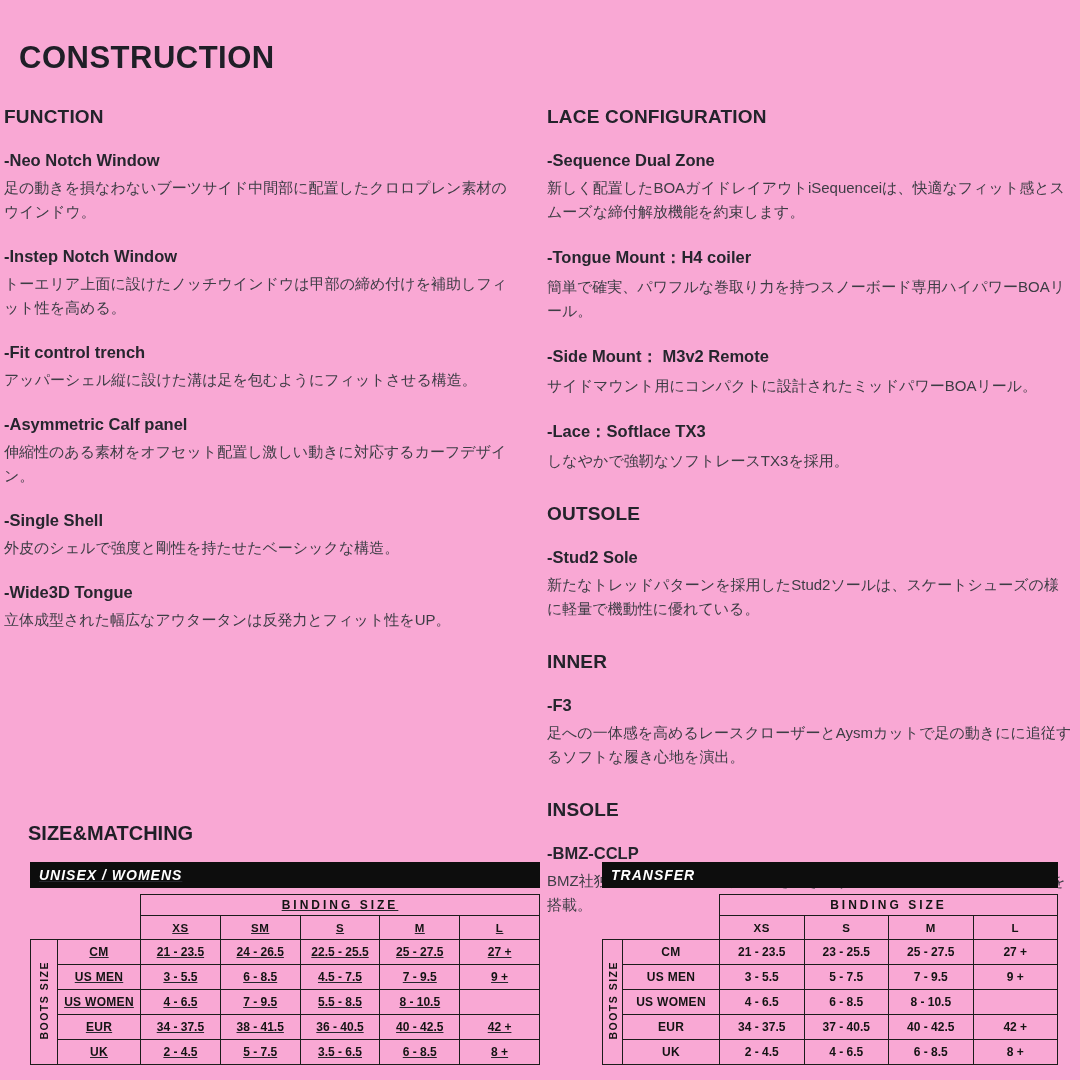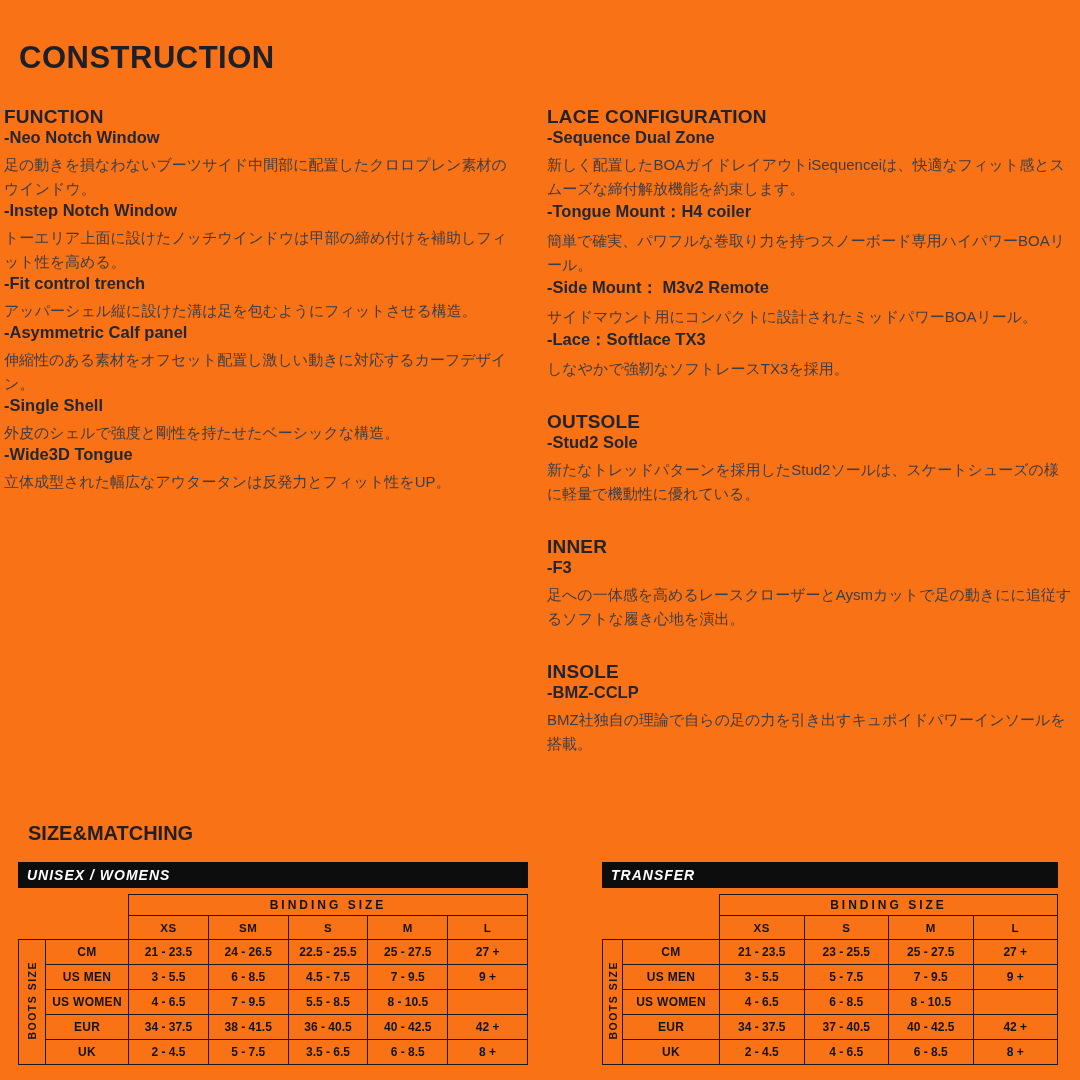--- a/index.html
+++ b/index.html
@@ -1,38 +1,38 @@
 <!DOCTYPE html>
 <html><head>
 <meta charset="utf-8">
 <style>
   html,body { margin:0; padding:0; background:#ffffff; }
   .page {
-    position:relative; width:1080px; height:1080px; background:#f97316;
+    position:relative; width:1080px; height:1080px; background:#f9a8d4;
     font-family:"Liberation Sans", sans-serif; color:#26262e; overflow:hidden;
   }
   .page-title {
     position:absolute; left:19px; top:40px;
     font-size:31px; font-weight:700; letter-spacing:0.5px; color:#1f1f27;
   }
   .col { position:absolute; top:106px; }
   .col-left  { left:4px;  width:505px; }
   .col-right { left:547px; width:527px; }
   .sec-h { font-size:19px; font-weight:700; color:#23232b; letter-spacing:0.2px; }
   .sec-h.spaced { margin-top:30px; }
-  .feat { }
+  .feat { margin-top:23px; }
   .feat-t { font-size:16.5px; font-weight:700; color:#26262e; }
   .feat-d { font-size:15px; line-height:1.6; color:#3d3d45; margin-top:6px; }
 
   .sm-title {
     position:absolute; left:28px; top:822px;
     font-size:20px; font-weight:700; color:#1f1f27;
   }
   .tbl-wrap { position:absolute; top:862px; }
-  .tbl-wrap.unisex  { left:18px;  width:510px; }
+  .tbl-wrap.unisex  { left:30px;  width:510px;text-decoration:underline; }
   .tbl-wrap.transfer{ left:602px; width:456px; }
   .band {
     height:26px; background:#0d0d0d; color:#ffffff;
     font-weight:700; font-style:italic; font-size:14px; letter-spacing:1px;
     line-height:26px; padding-left:9px; box-sizing:border-box;
   }
   table.sizes {
     border-collapse:collapse; table-layout:fixed; width:100%;
     margin-top:6px;
   }

